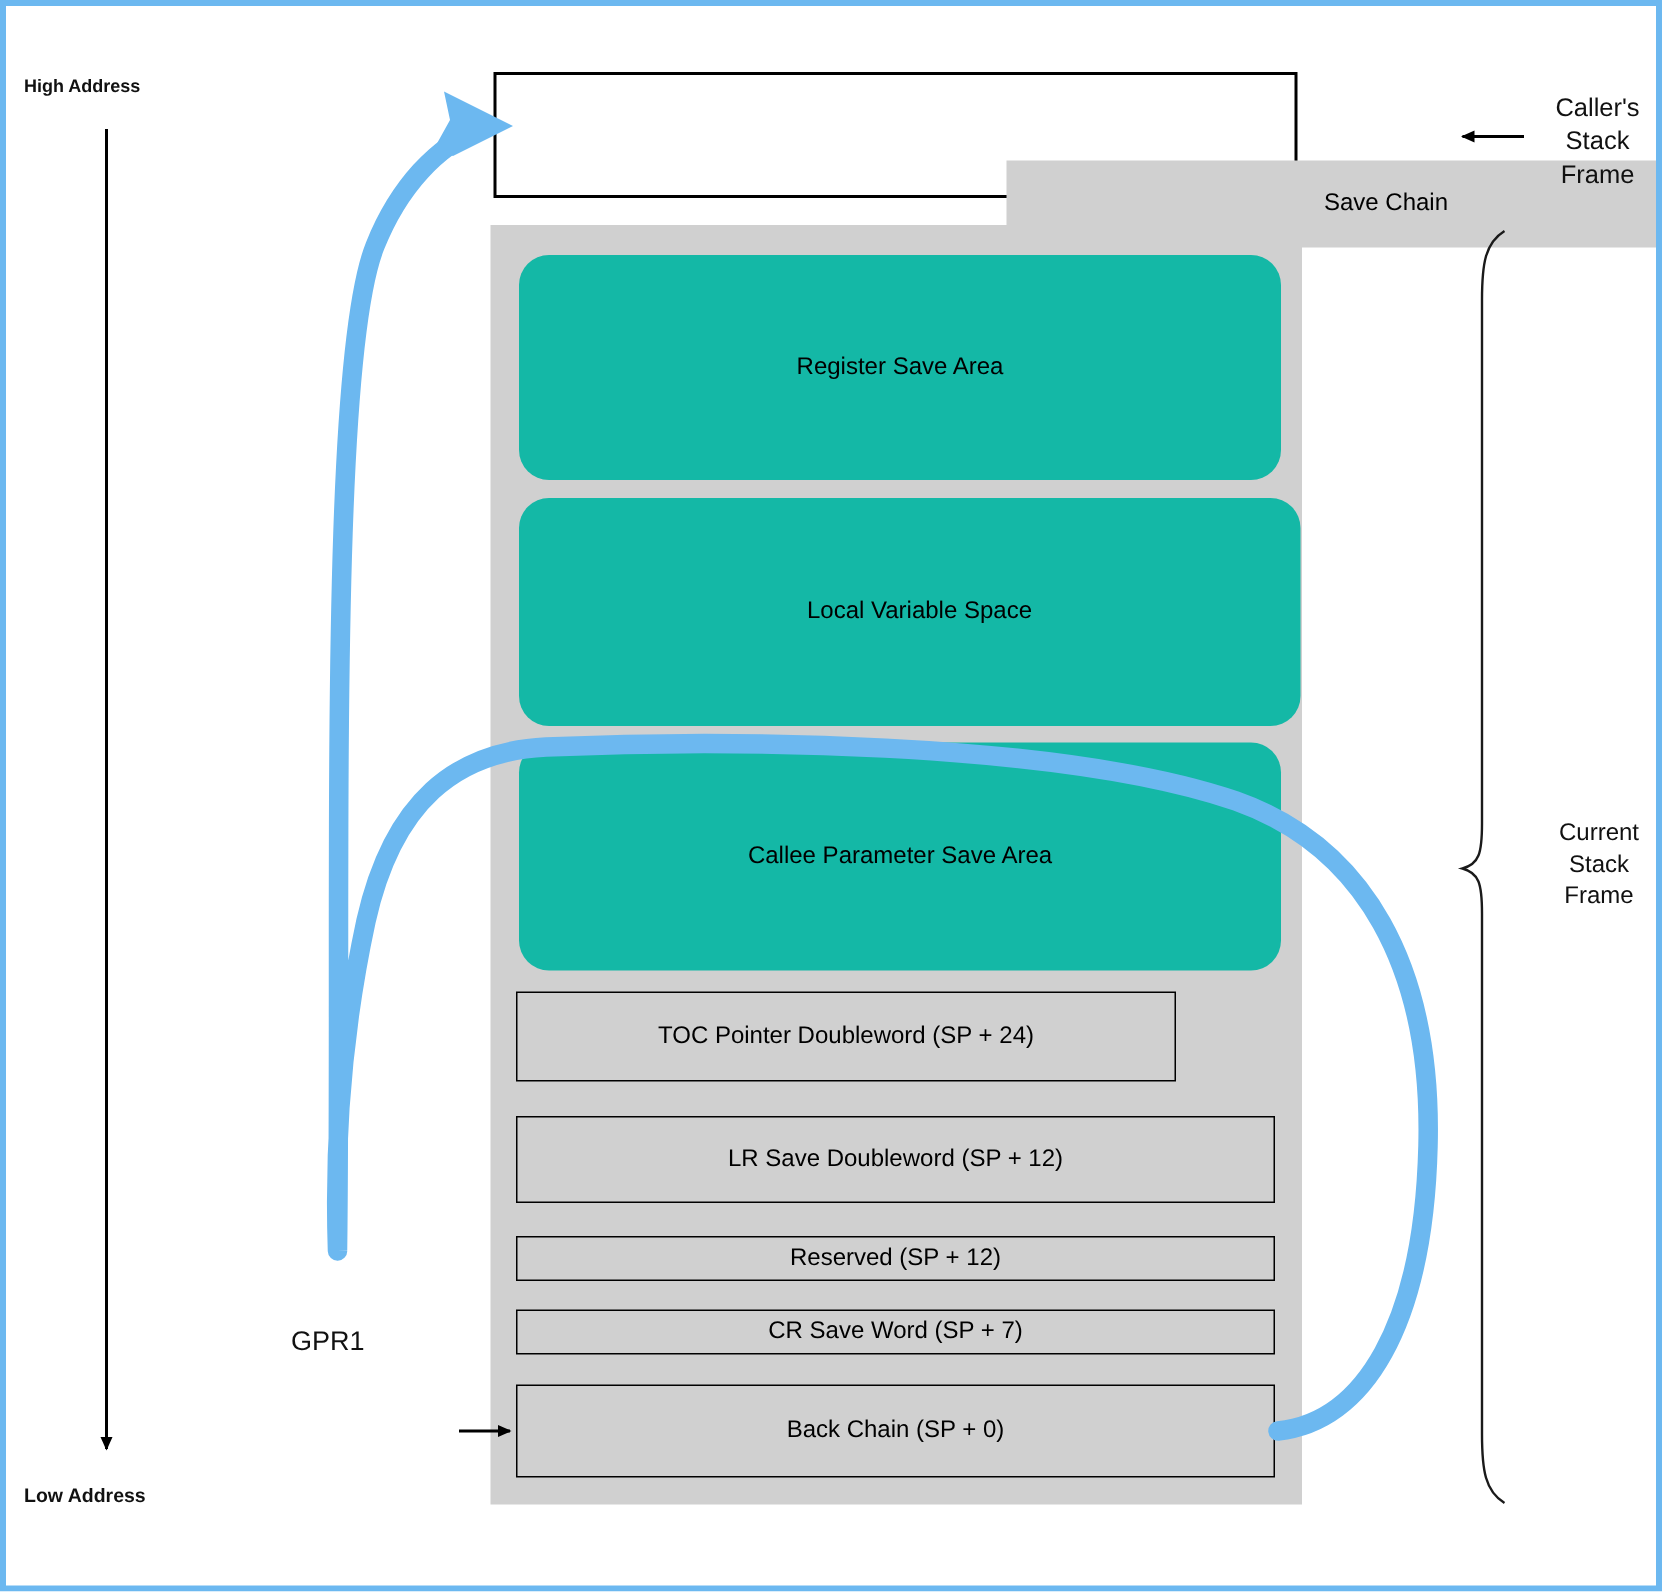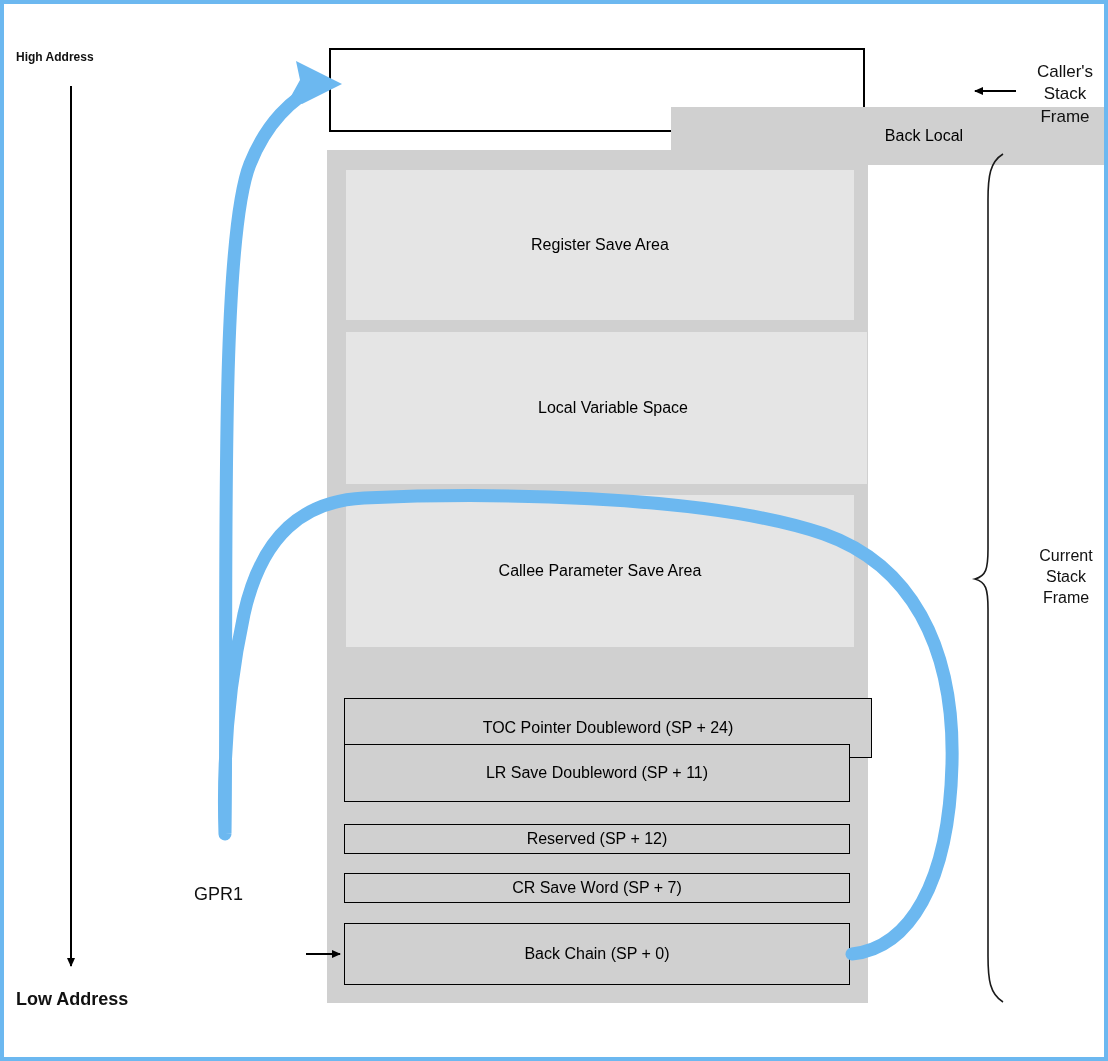--- a/index.html
+++ b/index.html
@@ -33,21 +33,21 @@
   
   #high-address {
     left: 12px;
     top: 46px;
     font-size: 12px;
     font-weight: bold;
   }
   #low-address {
     left: 12px;
     top: 984px;
-    font-size: 18px;
+    font-size: 13px;
     font-weight: bold;
   }
 
   
   #caller-frame-box {
     position: absolute;
     left: 325px;
     top: 44px;
     width: 536px;
     height: 84px;
@@ -73,24 +73,25 @@
     left: 323px;
     top: 146px;
     width: 541px;
     height: 853px;
     background: #d0d0d0;
   }
 
   
   .white-region {
     position: absolute;
-    background: #e5e5e5;
-    display: flex;
-    align-items: center;
-    justify-content: center;
+    background: #14b8a6;
+    display: flex;
+    align-items: center;
+    justify-content: center;
+    border-radius: 20px;
   }
   #region-register-save {
     left: 342px;
     top: 166px;
     width: 508px;
     height: 150px;
   }
   #region-local-var {
     left: 342px;
     top: 328px;
@@ -108,21 +109,21 @@
   
   .slot {
     position: absolute;
     background: #d0d0d0;
     border: 1px solid #000000;
     box-sizing: border-box;
     display: flex;
     align-items: center;
     justify-content: center;
   }
-  #slot-toc   { left: 340px; top: 657px; width: 528px; height: 60px; margin-top: 37px; }
+  #slot-toc   { left: 340px; top: 657px; width: 440px; height: 60px; }
   #slot-lr    { left: 340px; top: 740px; width: 506px; height: 58px; }
   #slot-resv  { left: 340px; top: 820px; width: 506px; height: 30px; }
   #slot-cr    { left: 340px; top: 869px; width: 506px; height: 30px; }
   #slot-bc0   { left: 340px; top: 919px; width: 506px; height: 62px; }
 
   
   #gpr1-label {
     left: 190px;
     top: 879px;
     font-size: 18px;
@@ -169,41 +170,41 @@
 </head>
 <body>
 
 <div id="canvas">
 
   <div class="txt" id="high-address">High Address</div>
   <div class="txt" id="low-address">Low Address</div>
 
   <div id="caller-frame-box">
     <div id="back-chain-band">
-      <span class="txt-c">Back Local</span>
+      <span class="txt-c">Save Chain</span>
     </div>
   </div>
 
   <div id="current-frame-panel"></div>
 
   <div class="white-region" id="region-register-save">
     <span class="txt-c">Register Save Area</span>
   </div>
   <div class="white-region" id="region-local-var">
     <span class="txt-c">Local Variable Space</span>
   </div>
   <div class="white-region" id="region-callee-param">
     <span class="txt-c">Callee Parameter Save Area</span>
   </div>
 
   <div class="slot" id="slot-toc">
     <span class="txt-c">TOC Pointer Doubleword (SP + 24)</span>
   </div>
   <div class="slot" id="slot-lr">
-    <span class="txt-c">LR Save Doubleword (SP + 11)</span>
+    <span class="txt-c">LR Save Doubleword (SP + 12)</span>
   </div>
   <div class="slot" id="slot-resv">
     <span class="txt-c">Reserved (SP + 12)</span>
   </div>
   <div class="slot" id="slot-cr">
     <span class="txt-c">CR Save Word (SP + 7)</span>
   </div>
   <div class="slot" id="slot-bc0">
     <span class="txt-c">Back Chain (SP + 0)</span>
   </div>

